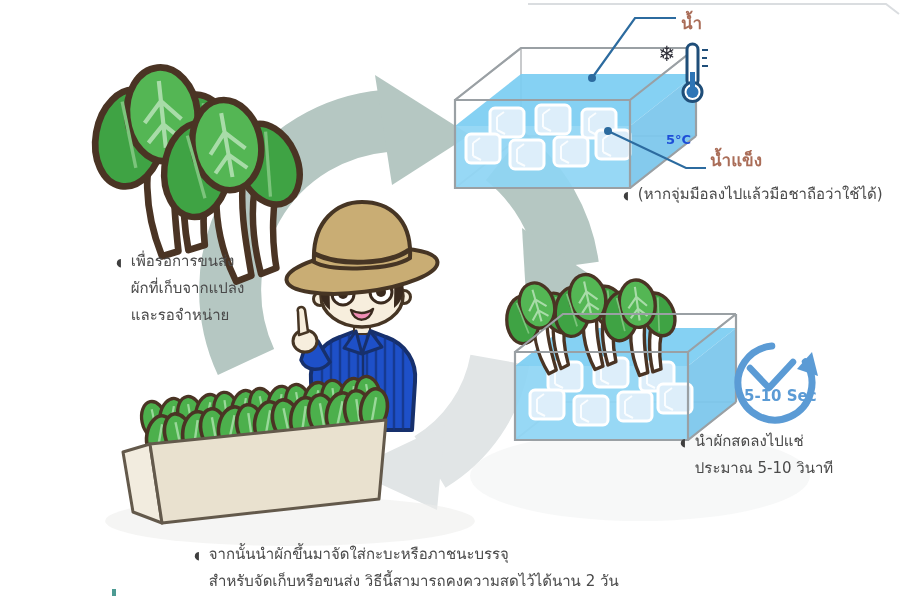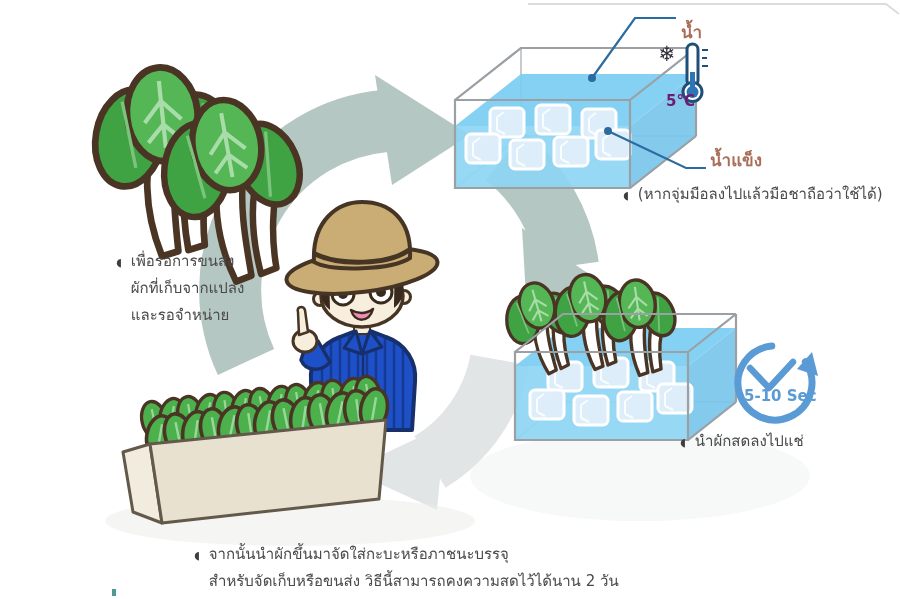--- a/index.html
+++ b/index.html
@@ -3,21 +3,21 @@
 <meta charset="utf-8">
 <style>
   html,body{margin:0;padding:0;background:#fff;}
   .canvas{position:relative;width:900px;height:599px;background:#ffffff;overflow:hidden;
           font-family:"DejaVu Sans",sans-serif;}
   .art{position:absolute;left:0;top:0;width:900px;height:599px;}
   .txt{position:absolute;display:flex;gap:9px;color:#4a4a4a;font-size:15px;line-height:1.8;}
   .txt .b{font-size:11px;padding-top:5px;color:#3f3f3f;}
   .txt .lines div{white-space:nowrap;}
   .lbl{position:absolute;color:#aa6d58;font-size:17px;font-weight:600;white-space:nowrap;}
-  .temp{position:absolute;color:#701a75;font-size:15px;font-weight:700;}
+  .temp{position:absolute;color:#1d4ed8;font-size:13px;font-weight:700;margin-top:40px;}
   .dur{position:absolute;color:#5b9bd5;font-size:15px;font-weight:700;white-space:nowrap;}
   .snow{position:absolute;color:#2f2f38;font-size:21px;}
 </style>
 </head>
 <body>
 
 <div class="canvas">
 
 <svg class="art" viewBox="0 0 900 599">
   <defs>
@@ -189,21 +189,21 @@
           <use href="#leafy" transform="translate(358,411) rotate(-8) scale(1.2)"></use>
           <use href="#leafy" transform="translate(374,409) rotate(10) scale(1.2)"></use>
     </g>
     <polygon points="123,452 150,444 162,523 133,512" fill="#f2ecdf" stroke="#63594b" stroke-width="3" stroke-linejoin="round"></polygon>
     <polygon points="150,444 386,420 379,499 162,523" fill="#e9e1cf" stroke="#63594b" stroke-width="3" stroke-linejoin="round"></polygon>
   </g>
 
   <rect x="112" y="589" width="4" height="7" fill="#4d9b93"></rect>
 </svg>
 
-<div class="lbl" style="left:681px;top:18px">น้ำ</div>
+<div class="lbl" style="left:681px;top:9px">น้ำ</div>
 <div class="lbl" style="left:710px;top:146px">น้ำแข็ง</div>
 <div class="snow" style="left:658px;top:42px">❄</div>
 <div class="temp" style="left:666px;top:92px">5°C</div>
 <div class="dur" style="left:744px;top:387px">5-10 Sec</div>
 
 <div class="txt" style="left:116px;top:248px">
   <span class="b">◖</span>
   <div class="lines">
     <div>เพื่อรอการขนส่ง</div>
     <div>ผักที่เก็บจากแปลง</div>
@@ -215,20 +215,21 @@
   <span class="b">◖</span>
   <div class="lines">
     <div>(หากจุ่มมือลงไปแล้วมือชาถือว่าใช้ได้)</div>
   </div>
 </div>
 
 <div class="txt" style="left:680px;top:428px">
   <span class="b">◖</span>
   <div class="lines">
     <div>นำผักสดลงไปแช่</div>
+    <div>ประมาณ 5-10 วินาที</div>
   </div>
 </div>
 
 <div class="txt" style="left:194px;top:541px">
   <span class="b">◖</span>
   <div class="lines">
     <div>จากนั้นนำผักขึ้นมาจัดใส่กะบะหรือภาชนะบรรจุ</div>
     <div>สำหรับจัดเก็บหรือขนส่ง วิธีนี้สามารถคงความสดไว้ได้นาน 2 วัน</div>
   </div>
 </div>

